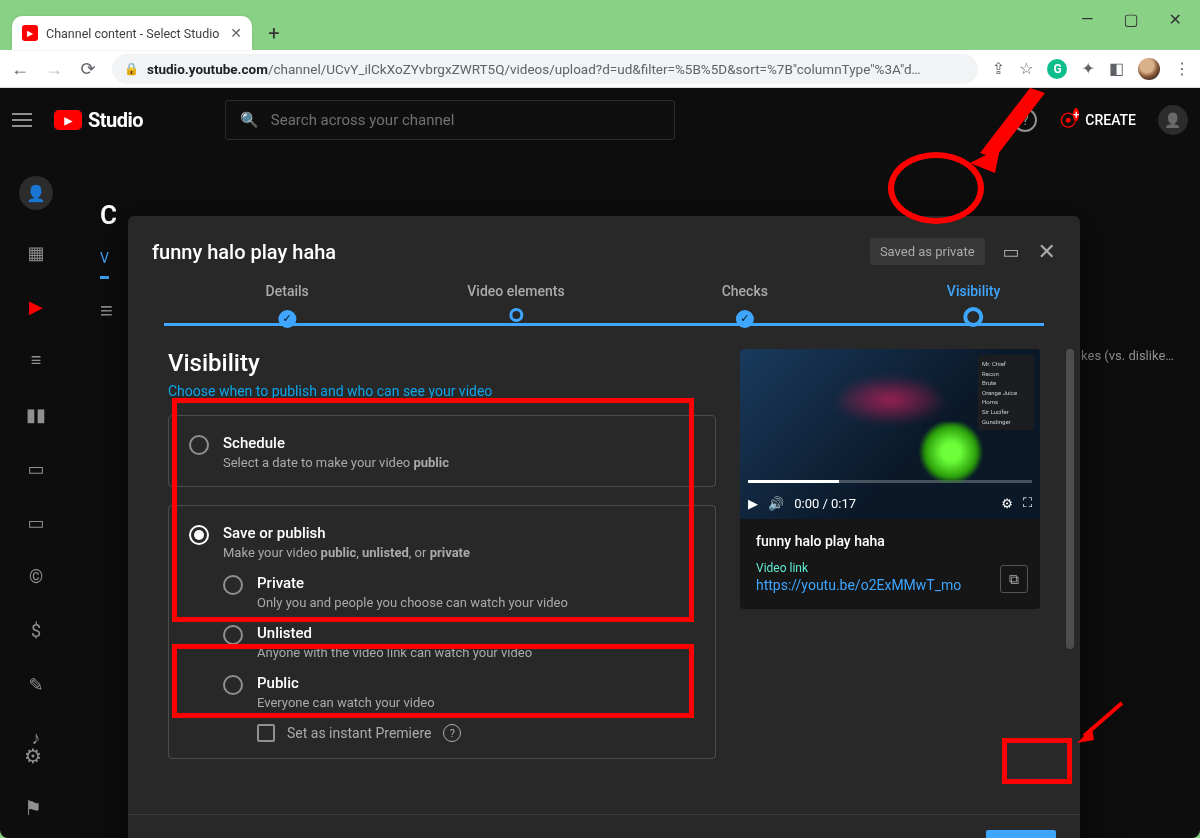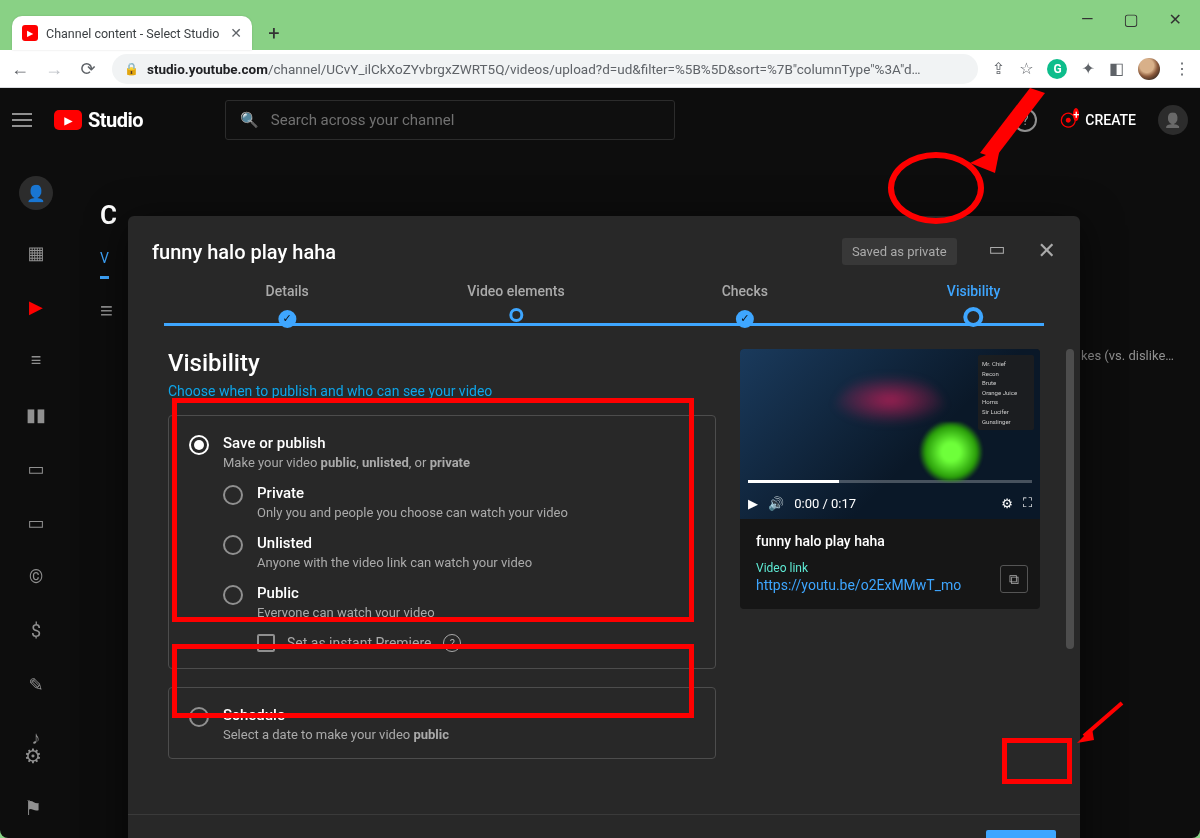--- a/index.html
+++ b/index.html
@@ -49,21 +49,21 @@
 .ch-title { position:absolute; left:100px; top:112px; color:#fff; font-size:26px; font-weight:600; }
 .vtab { position:absolute; left:100px; top:162px; color:#3ea6ff; font-size:14px; border-bottom:3px solid #3ea6ff; padding-bottom:10px; }
 .filter-ico { position:absolute; left:100px; top:210px; color:#909090; font-size:22px; }
 .likes-text { position:absolute; right:26px; top:260px; color:#909090; font-size:13px; }
 .sidebar-bottom { position:absolute; left:24px; bottom:18px; display:flex; flex-direction:column; gap:28px; color:#909090; font-size:20px; }
 
 
 .modal { position:absolute; left:128px; top:128px; width:952px; height:662px; background:#282828; border-radius:6px; box-shadow:0 8px 40px rgba(0,0,0,0.6); display:flex; flex-direction:column; }
 .mhead { padding:22px 24px 12px; display:flex; align-items:center; }
 .mtitle { color:#fff; font-size:20px; font-weight:500; }
-.mhead-right { margin-left:auto; display:flex; gap:32px; }
+.mhead-right { margin-left:auto; display:flex; align-items:center; gap:18px; }
 .savedas { background:#383838; color:#aaa; padding:6px 10px; border-radius:3px; font-size:13px; }
 .fb-ico { color:#aaa; font-size:18px; }
 .close-ico { color:#aaa; font-size:22px; font-weight:300; }
 
 .stepper { position:relative; height:56px; margin:6px 36px 0; }
 .stepline { position:absolute; top:40px; left:0; right:0; height:3px; background:#3ea6ff; }
 .step { position:absolute; top:0; text-align:center; transform:translateX(-50%); }
 .step .lbl { color:#aaa; font-size:14px; font-weight:500; margin-bottom:8px; display:block; }
 .step.active .lbl { color:#3ea6ff; }
 .step .dot { width:18px; height:18px; border-radius:50%; background:#3ea6ff; display:inline-flex; align-items:center; justify-content:center; color:#0d0d0d; font-size:11px; }
@@ -219,20 +219,30 @@
       <div class="step active s4"><span class="lbl">Visibility</span><span class="dot"></span></div>
     </div>
 
     <div class="mbody">
       <div class="scroll-ind"></div>
       <div class="mleft">
         <div class="h2">Visibility</div>
         <div class="sub">Choose when to publish and who can see your video</div>
 
         <div class="card">
+          <div class="row" style="margin-bottom:0;">
+            <span class="radio"></span>
+            <div class="rtxt">
+              <div class="t">Schedule</div>
+              <div class="d"><span>Select a date to make your video </span><b>public</b></div>
+            </div>
+          </div>
+        </div>
+
+        <div class="card">
           <div class="row">
             <span class="radio on"></span>
             <div class="rtxt">
               <div class="t">Save or publish</div>
               <div class="d"><span>Make your video </span><b>public</b><span>, </span><b>unlisted</b><span>, or </span><b>private</b></div>
             </div>
           </div>
           <div class="indent">
             <div class="row">
               <span class="radio"></span>
@@ -252,30 +262,20 @@
               <span class="radio"></span>
               <div class="rtxt">
                   <div class="t">Public</div>
                   <div class="d">Everyone can watch your video</div>
                 </div>
             </div>
             <div class="row prem-row" style="padding-left:34px;">
               <span class="chk"></span>
               <span>Set as instant Premiere</span>
               <span class="hq">?</span>
-            </div>
-          </div>
-        </div>
-
-        <div class="card">
-          <div class="row" style="margin-bottom:0;">
-            <span class="radio"></span>
-            <div class="rtxt">
-              <div class="t">Schedule</div>
-              <div class="d"><span>Select a date to make your video </span><b>public</b></div>
             </div>
           </div>
         </div>
       </div>
 
       <div class="mright">
         <div class="preview">
           <div class="vid">
             <div class="vmenu" style="white-space:pre-line;">Mr. Chief
 Recon

